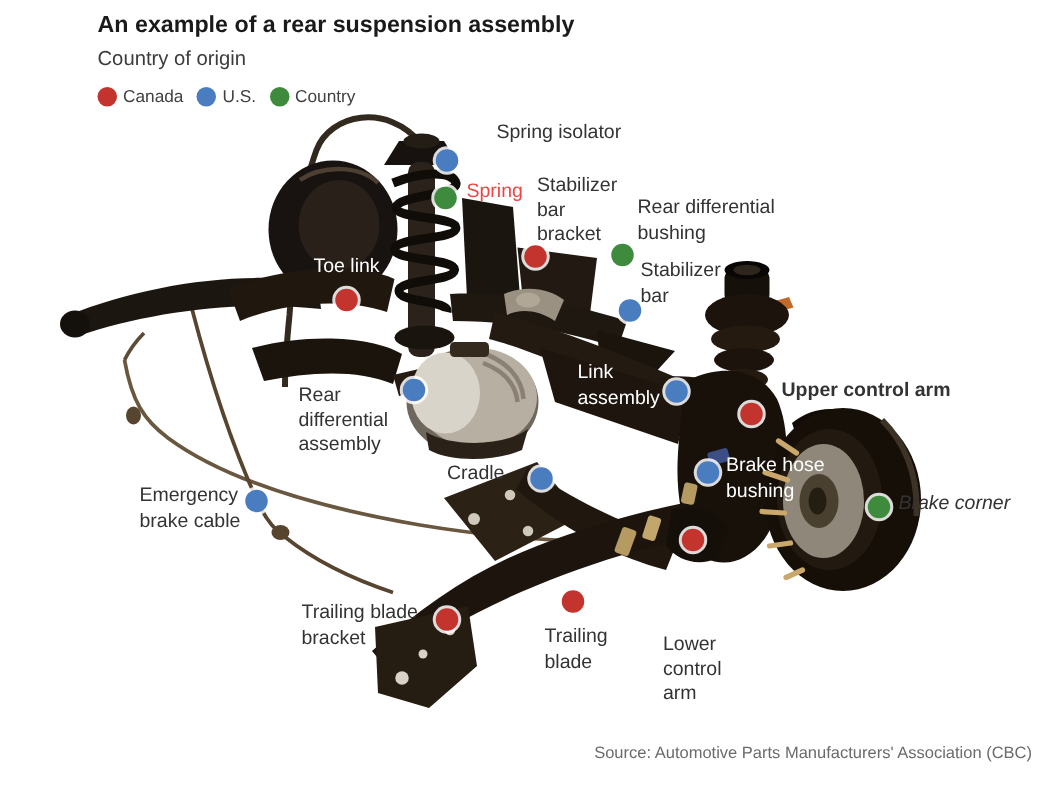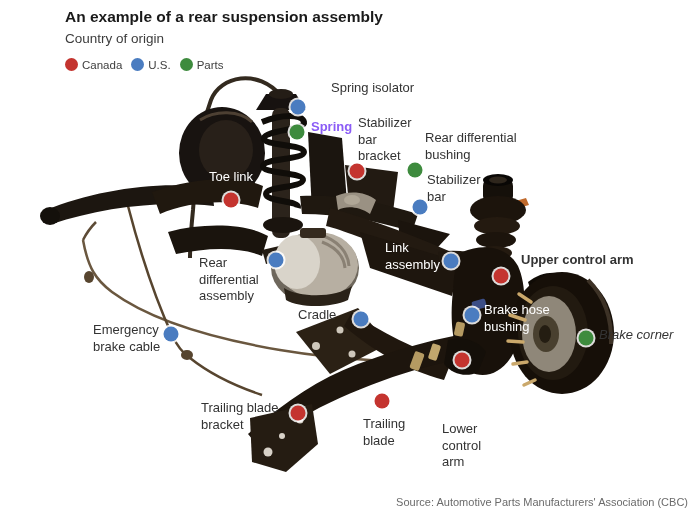--- a/index.html
+++ b/index.html
@@ -50,21 +50,21 @@
     <span class="legend-item">
         <span class="legend-dot" style="background: rgb(196, 52, 47);"></span>
         <span>Canada</span>
       </span>
     <span class="legend-item">
         <span class="legend-dot" style="background: rgb(74, 124, 192);"></span>
         <span>U.S.</span>
       </span>
     <span class="legend-item">
         <span class="legend-dot" style="background: rgb(62, 139, 62);"></span>
-        <span>Parts</span>
+        <span>Country</span>
       </span>
   </div>
 
   <svg id="photo" width="700" height="523" viewBox="0 0 700 523">
 
     <path d="M96,222 C90,228 86,234 83,240" stroke="#5d4b36" stroke-width="2.5" fill="none"></path>
     <path d="M83,240 C88,268 96,280 112,292 C150,320 210,338 280,350 C340,360 410,364 452,360" stroke="#6a573f" stroke-width="2.5" fill="none"></path>
     <ellipse cx="89" cy="277" rx="5" ry="6" fill="#57452f"></ellipse>
     <path d="M128,206 C140,252 156,300 172,335 C178,348 184,354 190,358 C210,374 235,386 262,395" stroke="#57452f" stroke-width="2.5" fill="none"></path>
     <ellipse cx="187" cy="355" rx="6" ry="5" fill="#57452f"></ellipse>
@@ -148,21 +148,21 @@
     </g>
   </svg>
 
   <div>
     <div>
         <span class="dot" style="left: 298px; top: 107px; background: rgb(74, 124, 192);"></span>
         <span class="part-label" style="left: 295px; top: 80px; color: rgb(51, 51, 51); margin-left: 36px;">Spring isolator</span>
       </div>
     <div>
         <span class="dot" style="left: 297px; top: 132px; background: rgb(62, 139, 62);"></span>
-        <span class="part-label" style="left: 311px; top: 119px; color: #8b5cf6; font-weight: bold;">Spring</span>
+        <span class="part-label" style="left: 311px; top: 119px; color: #ef4444;">Spring</span>
       </div>
     <div>
         <span class="dot" style="left: 357px; top: 171px; background: rgb(196, 52, 47);"></span>
         <span class="part-label" style="left: 358px; top: 115px; color: rgb(51, 51, 51);">Stabilizer
 bar
 bracket</span>
       </div>
     <div>
         <span class="dot" style="left: 415px; top: 170px; background: rgb(62, 139, 62);"></span>
         <span class="part-label" style="left: 425px; top: 130px; color: rgb(51, 51, 51);">Rear differential

